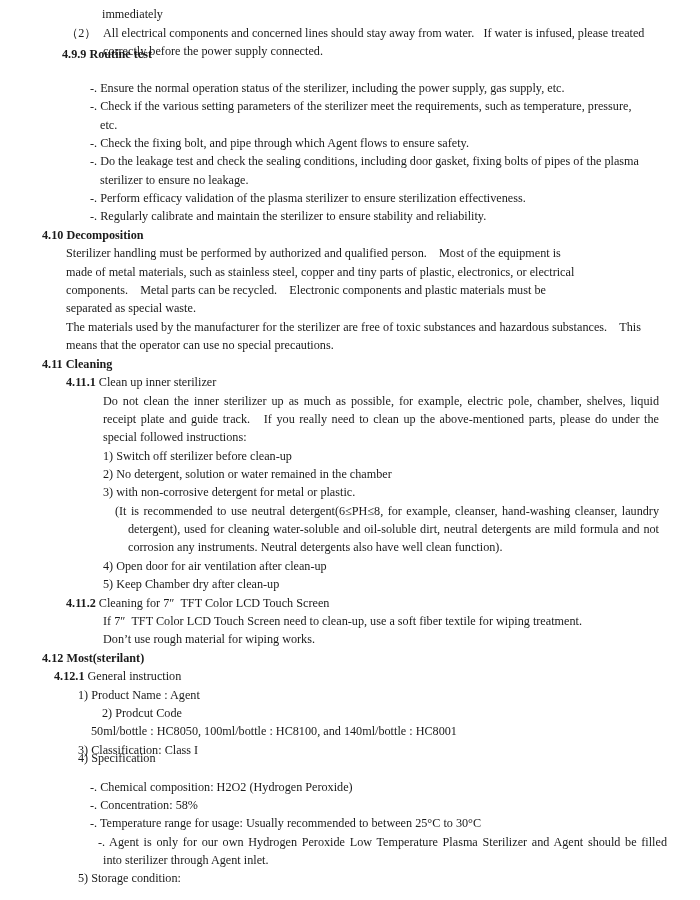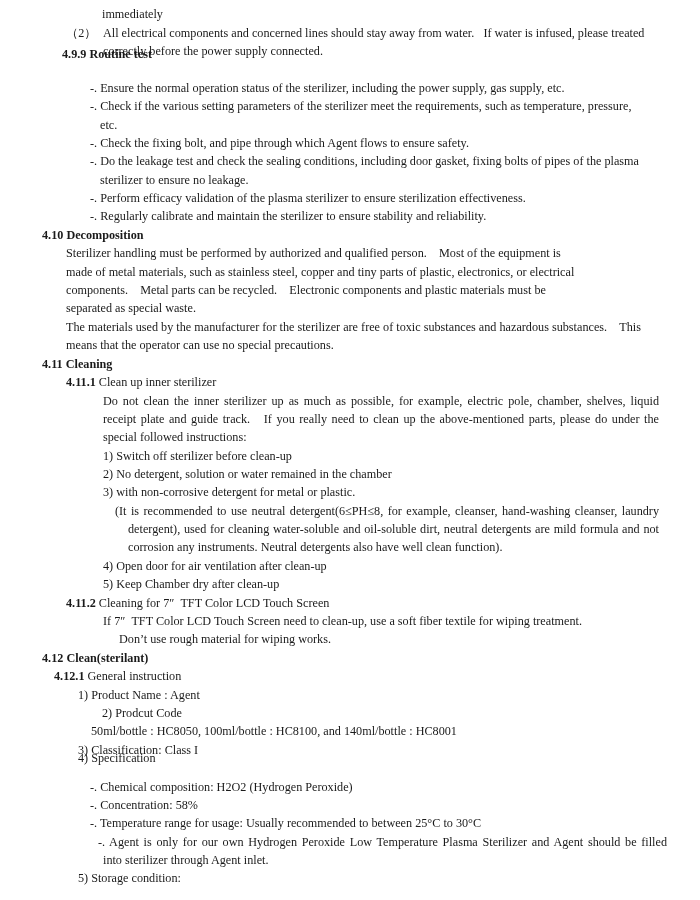--- a/index.html
+++ b/index.html
@@ -65,25 +65,25 @@
   <div class="ln just" style="left:128px; top:521px; width:531px;">detergent), used for cleaning water-soluble and oil-soluble dirt, neutral detergents are mild formula and not</div>
   <div class="ln" style="left:128px; top:539px;">corrosion any instruments. Neutral detergents also have well clean function).</div>
   <div class="ln" style="left:103px; top:558px;">4) Open door for air ventilation after clean-up</div>
   <div class="ln" style="left:103px; top:576px;">5) Keep Chamber dry after clean-up</div>
 
   <div class="ln" style="left:66px; top:595px;">
     <span class="b">4.11.2</span>
     <span>Cleaning for 7″&nbsp;&nbsp;TFT Color LCD Touch Screen</span>
   </div>
   <div class="ln" style="left:103px; top:613px;">If 7″&nbsp;&nbsp;TFT Color LCD Touch Screen need to clean-up, use a soft fiber textile for wiping treatment.</div>
-  <div class="ln" style="left:103px; top:631px;margin-left:16px;">Don’t use rough material for wiping works.</div>
+  <div class="ln" style="left:103px; top:631px;">Don’t use rough material for wiping works.</div>
 
   <div class="ln b" style="left:42px; top:650px;">
     <span>4.12</span>
-    <span>Clean(sterilant)</span>
+    <span>Most(sterilant)</span>
   </div>
   <div class="ln" style="left:54px; top:668px;">
     <span class="b">4.12.1</span>
     <span>General instruction</span>
   </div>
   <div class="ln" style="left:78px; top:687px;">1) Product Name : Agent</div>
   <div class="ln" style="left:78px; top:705px;margin-left:24px;">2) Prodcut Code</div>
   <div class="ln" style="left:91px; top:723px;">50ml/bottle : HC8050, 100ml/bottle : HC8100, and 140ml/bottle : HC8001</div>
   <div class="ln" style="left:78px; top:742px;">3) Classification: Class I</div>
   <div class="ln" style="left:78px; top:750px;">4) Specification</div>

